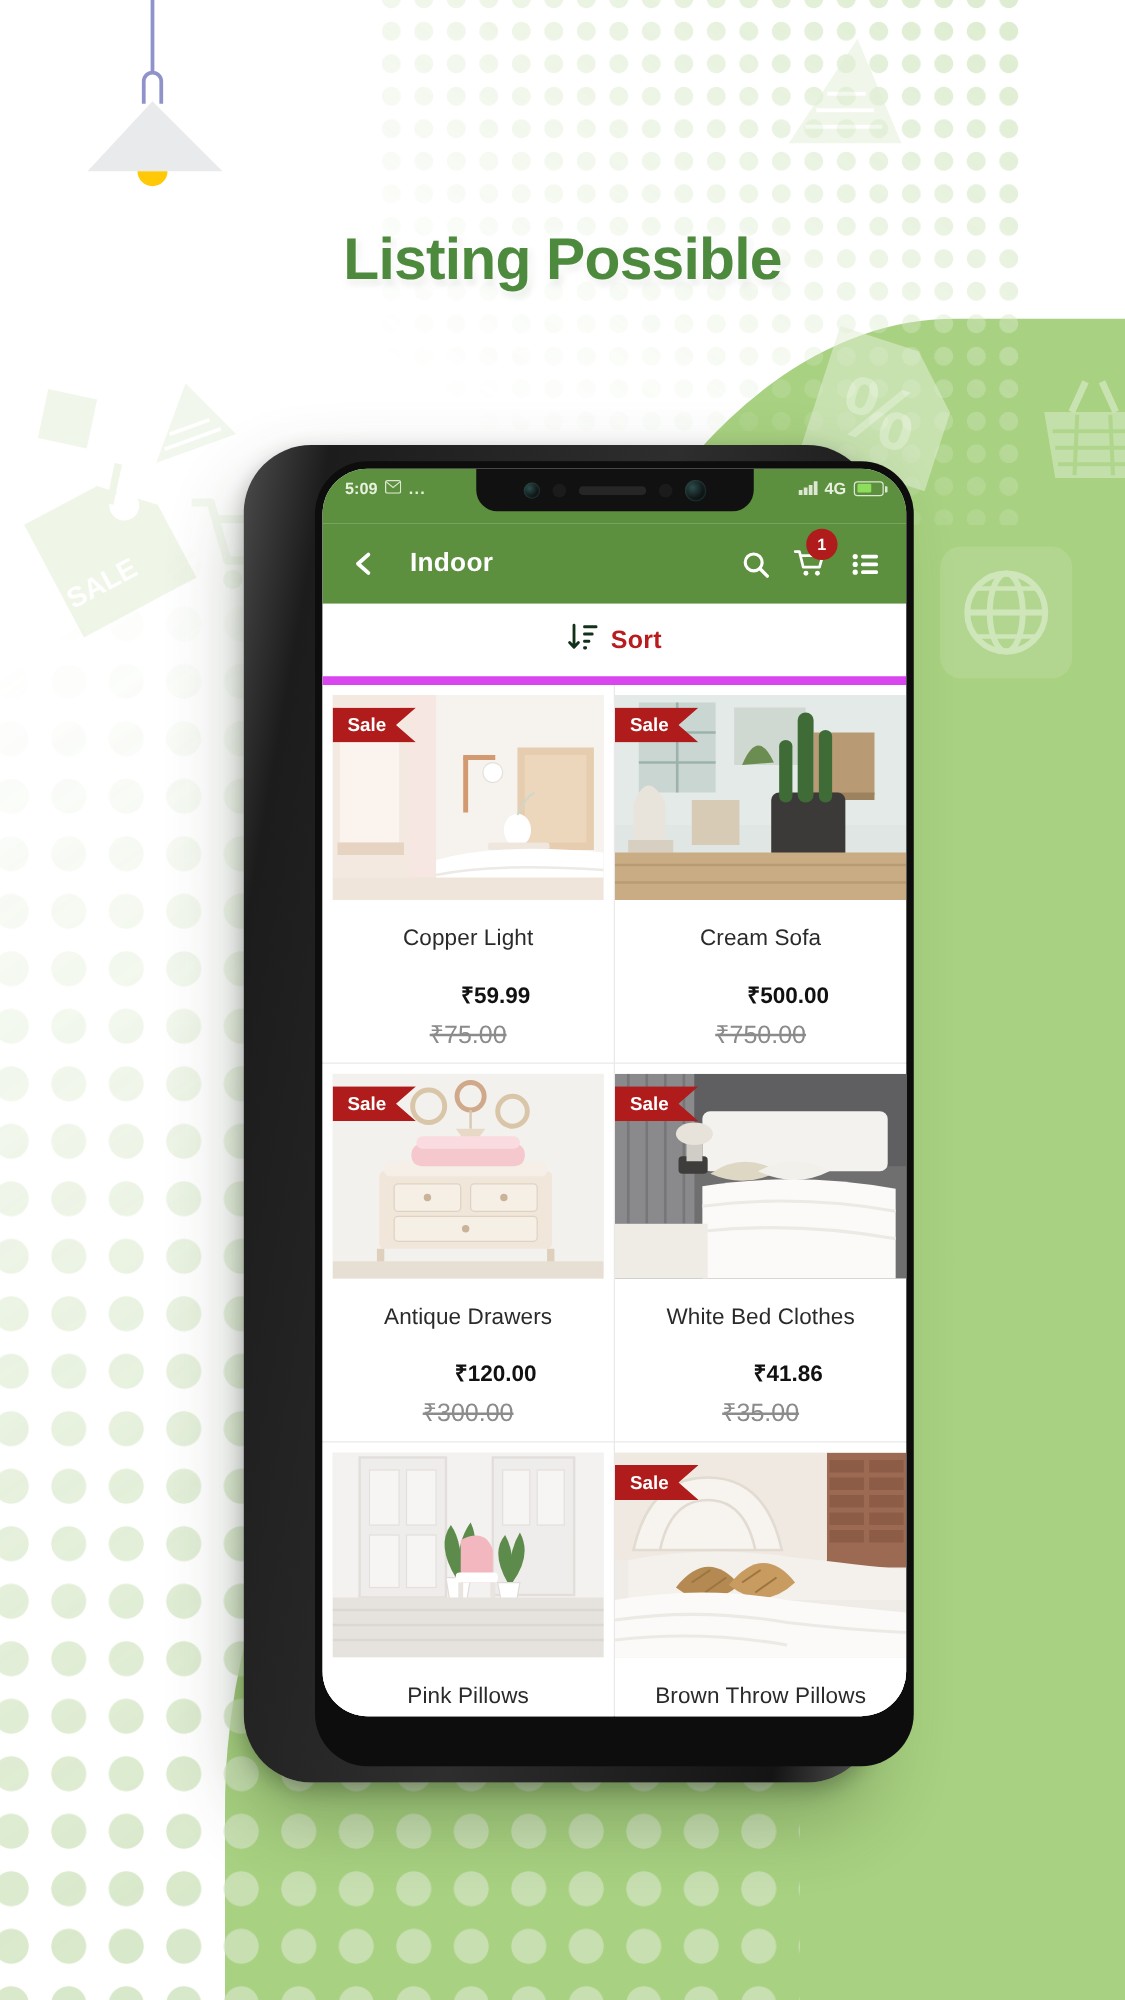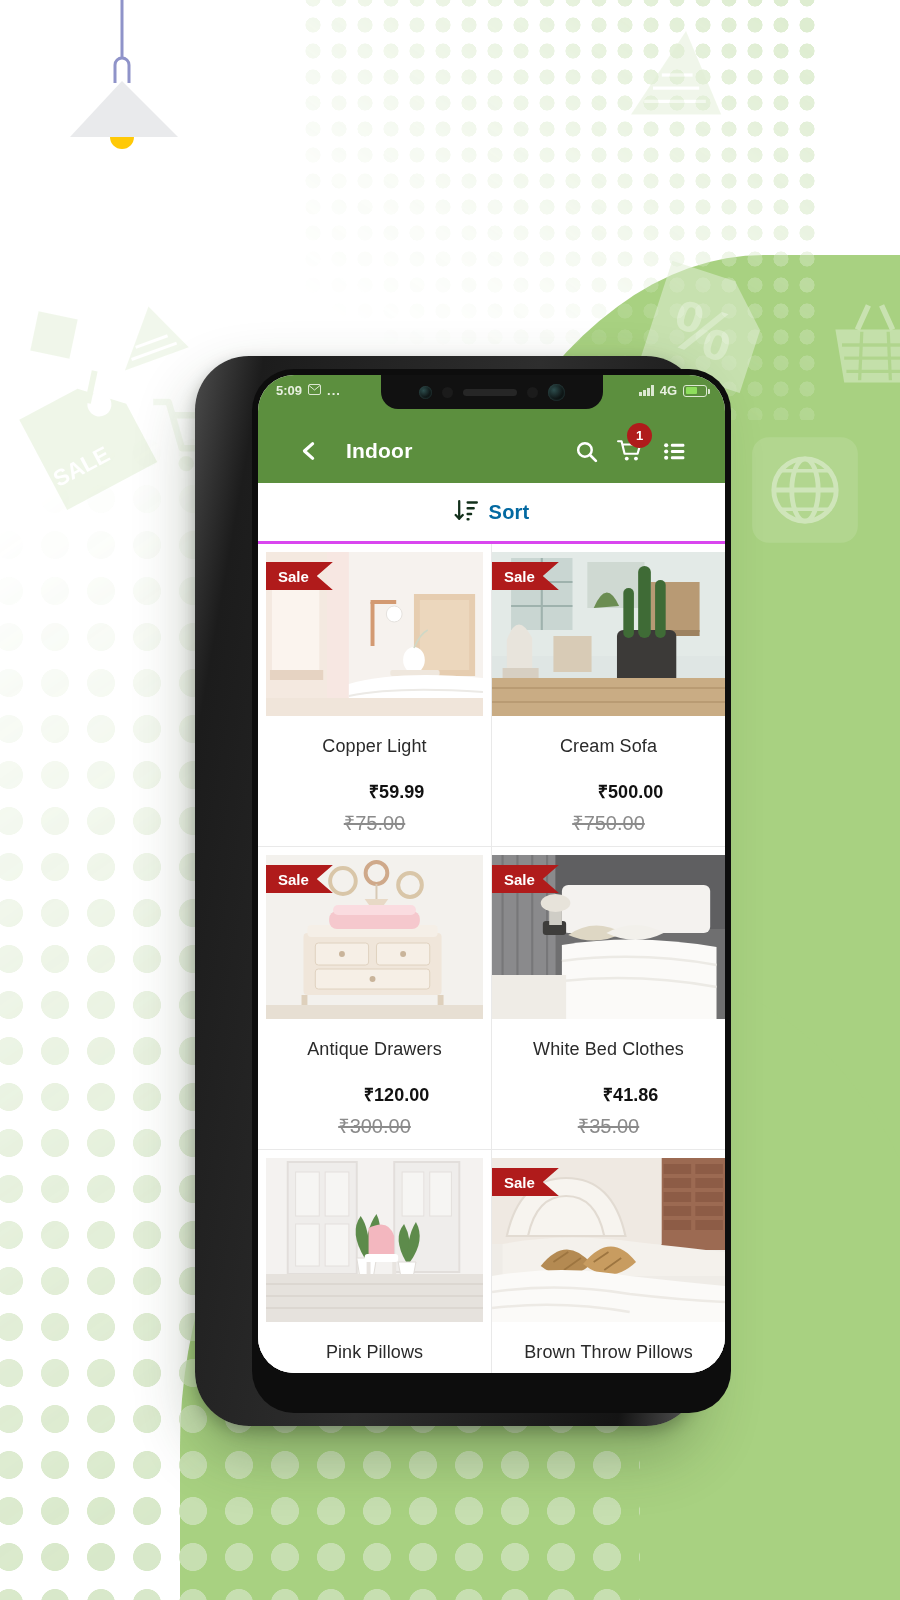--- a/index.html
+++ b/index.html
@@ -203,21 +203,21 @@
     width: 2px; height: 5px; background: #dce8d2; border-radius: 0 1px 1px 0;
   }
   .battery span { display: block; height: 100%; width: 62%; background: #8ede5c; border-radius: 1px; }
 
   
   #appbar {
     height: 64px;
     background: #5c8f3e;
     display: flex;
     align-items: center;
-    padding: 0 36px;
+    padding: 0 18px;
     box-sizing: border-box;
     color: #ffffff;
     gap: 14px;
   }
   #appbar .title {
     font-size: 21px;
     font-weight: bold;
     flex: 1;
     margin-left: 8px;
     letter-spacing: 0.2px;
@@ -238,26 +238,26 @@
     font-size: 13px;
     font-weight: bold;
     display: flex; align-items: center; justify-content: center;
     box-sizing: border-box;
   }
 
   
   #sortbar {
     height: 58px;
     background: #ffffff;
-    border-bottom: 3px solid #d946ef;
+    border-bottom: 7px solid #d946ef;
     display: flex;
     align-items: center;
     justify-content: center;
     gap: 10px;
-    color: #0369a1;
+    color: #b91c1c;
   }
   #sortbar .label { font-size: 20px; font-weight: bold; letter-spacing: 0.2px; }
 
   
   #grid {
     display: grid;
     grid-template-columns: 1fr 1fr;
     background: #e9e9e9;
     gap: 1px;
   }
@@ -411,20 +411,21 @@
     <svg width="150" height="170" viewBox="0 0 150 170">
       <line x1="62" y1="0" x2="62" y2="62" stroke="#8f93c9" stroke-width="3"></line>
       <path d="M55 88 V70 a7 7 0 0 1 14 0 V88" fill="none" stroke="#8f93c9" stroke-width="3"></path>
       <path d="M10 142 L62 86 L118 142 Z" fill="#e9eaec"></path>
       <path d="M50 142 a12 12 0 0 0 24 0 Z" fill="#ffc907"></path>
     </svg>
   </div>
 </div>
 
 <div id="headline">
+  <span class="line">Listing Possible</span>
 </div>
 
 <div id="phone">
   <div class="side-btn b1"></div>
   <div class="side-btn b2"></div>
 
   <div id="phone-inner">
     <div id="screen">
 
       <div id="statusbar">

